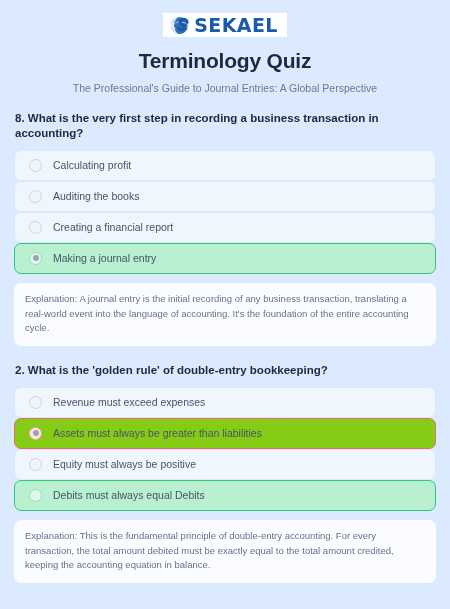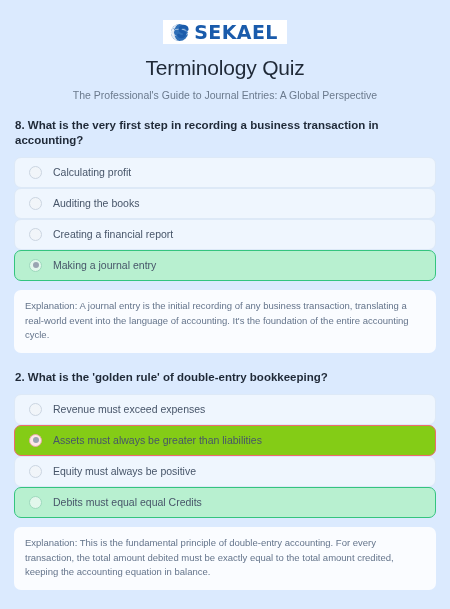--- a/index.html
+++ b/index.html
@@ -19,21 +19,21 @@
     height: 609px;
     box-sizing: border-box;
     padding: 0 14px;
     position: relative;
   }
 
   
   .logo-wrap {
     display: flex;
     justify-content: center;
-    padding-top: 20px;
+    padding-top: 13px;
   }
   .logo {
     background: #ffffff;
     padding: 3px 9px 3px 7px;
     display: flex;
     align-items: center;
     gap: 5px;
     height: 24px;
     box-sizing: border-box;
   }
@@ -47,21 +47,21 @@
     font-size: 19px;
     font-weight: bold;
     color: #1a5bab;
     letter-spacing: 0.4px;
     font-family: "DejaVu Sans", sans-serif;
     line-height: 1;
   }
   .quiz-title {
     text-align: center;
     font-size: 21px;
-    font-weight: normal;
+    font-weight: bold;
     color: #1f2937;
     margin: 12px 0 0 0;
     letter-spacing: -0.2px;
   }
   .quiz-subtitle {
     text-align: center;
     font-size: 10.5px;
     color: #6b7a8d;
     margin: 9px 0 0 0;
   }
@@ -196,19 +196,19 @@
       <div class="option incorrect">
         <span class="radio checked"></span>
         <span class="option-label">Assets must always be greater than liabilities</span>
       </div>
       <div class="option">
         <span class="radio"></span>
         <span class="option-label">Equity must always be positive</span>
       </div>
       <div class="option correct">
         <span class="radio"></span>
-        <span class="option-label">Debits must equal equal Credits</span>
+        <span class="option-label">Debits must always equal Debits</span>
       </div>
     </div>
     <div class="explanation">Explanation: This is the fundamental principle of double-entry accounting. For every transaction, the total amount debited must be exactly equal to the total amount credited, keeping the accounting equation in balance.</div>
   </div>
 
 </div>
 
 </body></html>

